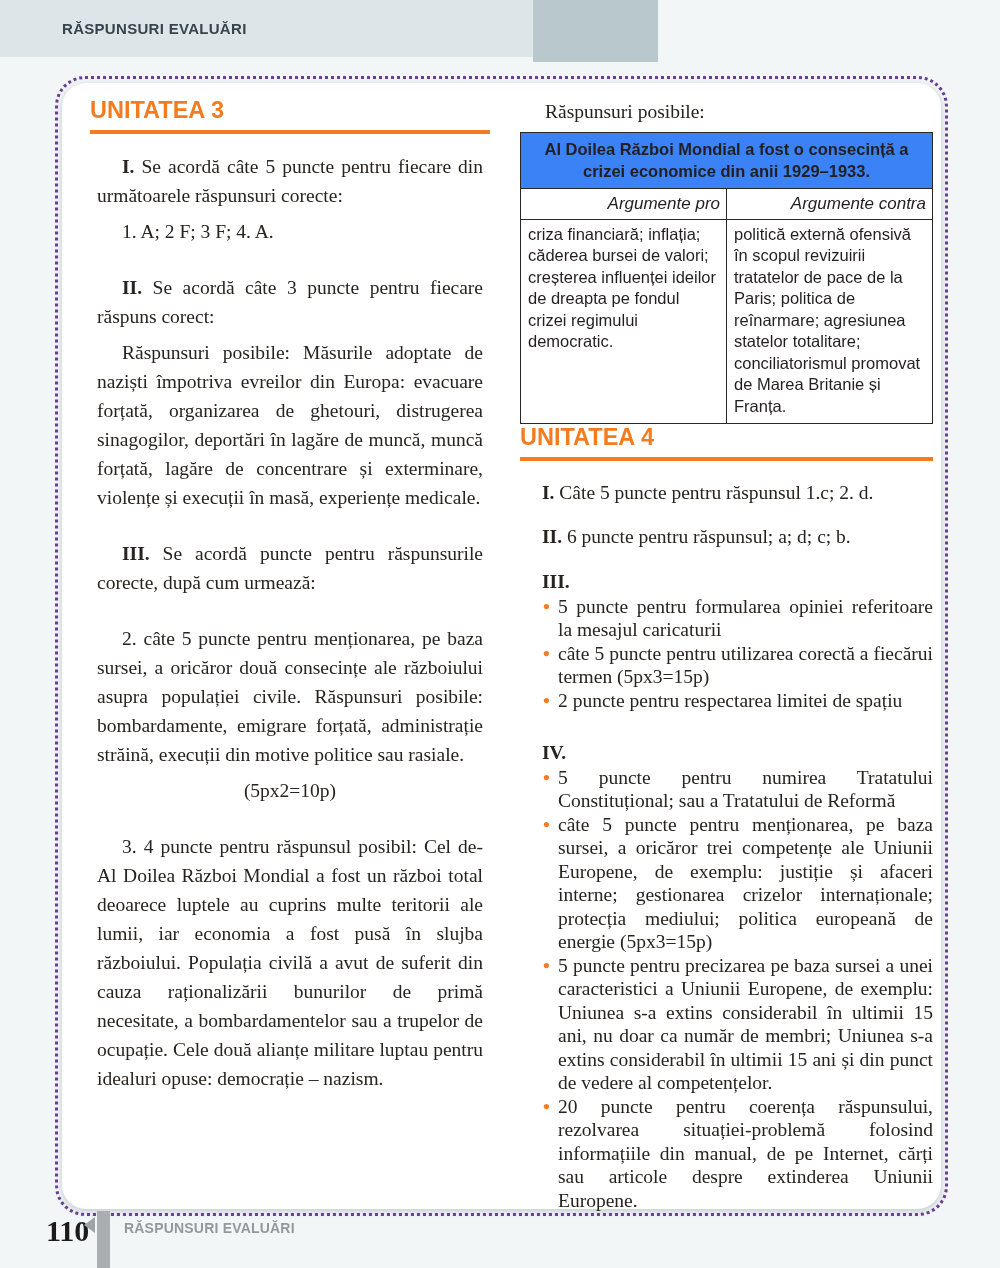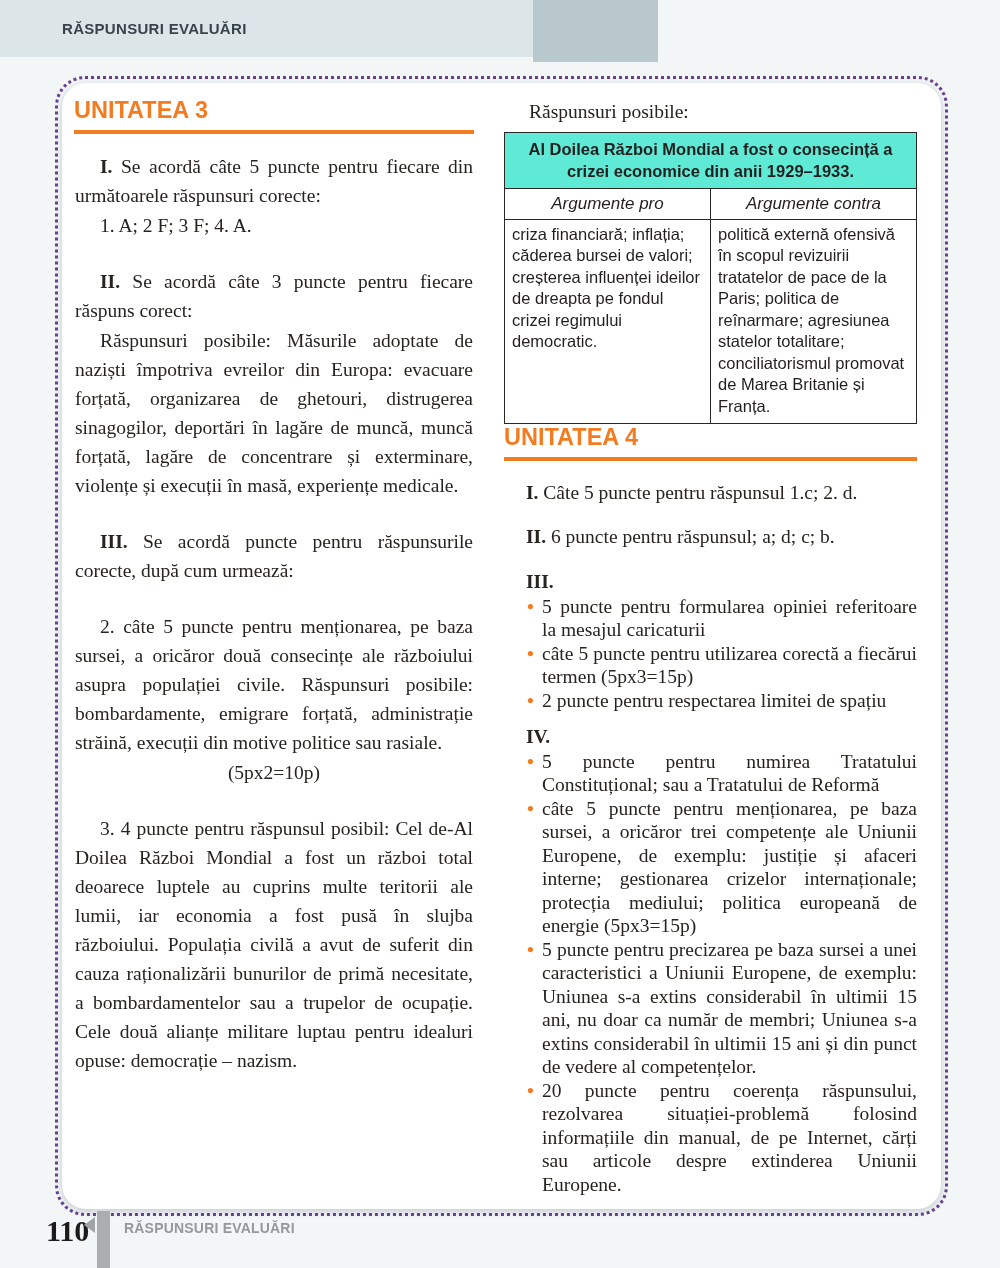--- a/index.html
+++ b/index.html
@@ -18,49 +18,49 @@
     font-size:15px;letter-spacing:.3px;color:#39434b;
   }
   
   .panel-outer{
     position:absolute;left:55px;top:76px;width:893px;height:1140px;box-sizing:border-box;
     border:3px dotted #6b3f94;border-radius:30px;padding:4px;
   }
   .panel{
     background:#ffffff;height:100%;box-sizing:border-box;border-radius:24px;
     box-shadow:0 2px 7px rgba(60,80,95,.28);
-    padding:14px 8px 0 12px;display:flex;gap:30px;
+    padding:14px 8px 0 28px;display:flex;gap:30px;
   }
   .col-left{width:400px;font-size:19.5px;line-height:29px;}
   .col-right{width:413px;font-size:19.5px;line-height:23.5px;}
   h2.unit{
     font-family:"Liberation Sans","DejaVu Sans",sans-serif;
     font-size:23.5px;line-height:1.12;font-weight:bold;color:#f47c20;
     margin:0;padding-bottom:7px;border-bottom:4px solid #f47c20;
   }
-  .col-left p{margin:1px;text-align:justify;text-indent:25px;}
+  .col-left p{margin:7px;text-align:justify;text-indent:25px;}
   .col-left p.first{margin-top:18px;}
   .col-left p.gap{margin-top:27px;}
   .col-left p.score{text-align:center;text-indent:0;font-family:Liberation Serif, serif;}
   .lead{font-weight:bold;}
   
   .intro{margin:0 0 6px 0;text-indent:25px;line-height:29px;}
   table.args{
     width:100%;border-collapse:collapse;
     font-family:"Liberation Sans","DejaVu Sans",sans-serif;
     font-size:16.5px;line-height:21.5px;color:#231f20;
   }
   table.args th,table.args td{border:1.5px solid #2b2724;}
-  .tbl-title{background:#5eead4;font-weight:bold;text-align:center;padding:6px 16px;}
-  .tbl-colhead{font-style:italic;font-weight:normal;text-align:center;padding:4px 6px;font-size:17px;}
+  .tbl-title{background:#3b82f6;font-weight:bold;text-align:center;padding:6px 16px;}
+  .tbl-colhead{font-style:italic;font-weight:normal;text-align:right;padding:4px 6px;font-size:17px;}
   td.cell{vertical-align:top;padding:4px 7px 6px 7px;width:50%;}
   h2.unit4{}
   .u4p{margin:20px 0 0 0;text-indent:22px;text-align:justify;}
   .u4label{font-weight:bold;margin:22px 0 0 0;text-indent:22px;}
-  .u4label.second{margin-top:13px;}
+  .u4label.second{margin-top:29px;}
   ul.marks{margin:1px 0 0 0;padding:0 0 0 24px;list-style:none;}
   ul.marks li{position:relative;padding-left:14px;text-align:justify;}
   ul.marks li::before{
     content:"\2022";position:absolute;left:-1px;top:0;
     color:#f47c20;font-weight:bold;
   }
   
   .page-num{
     position:absolute;left:46px;top:1214px;
     font-size:30px;font-weight:bold;color:#1c1b19;

